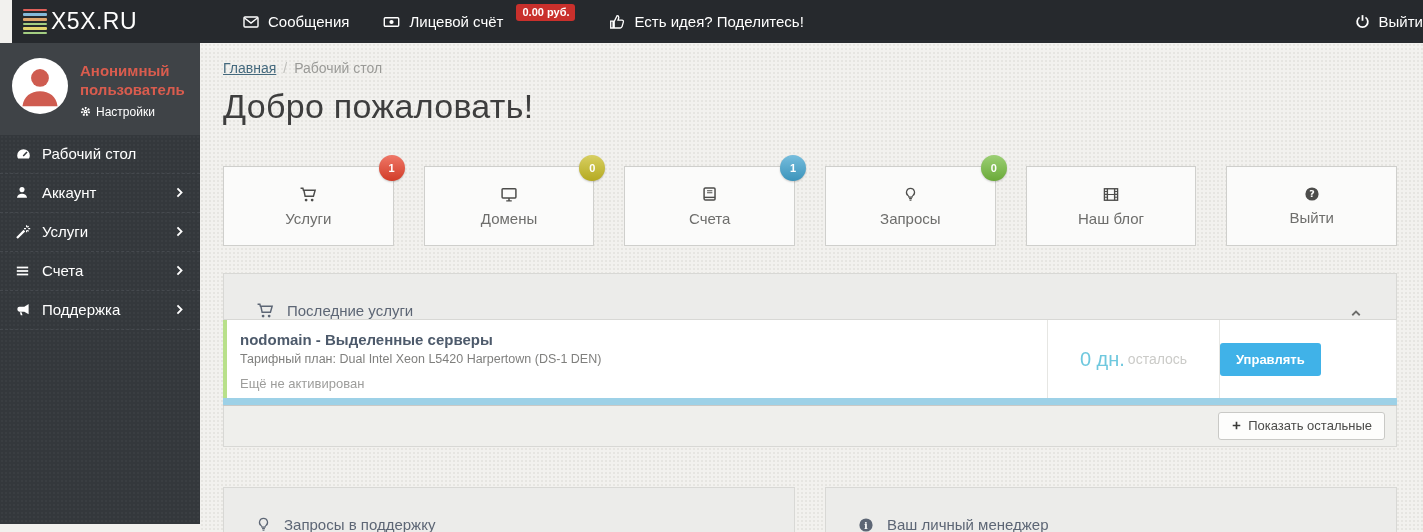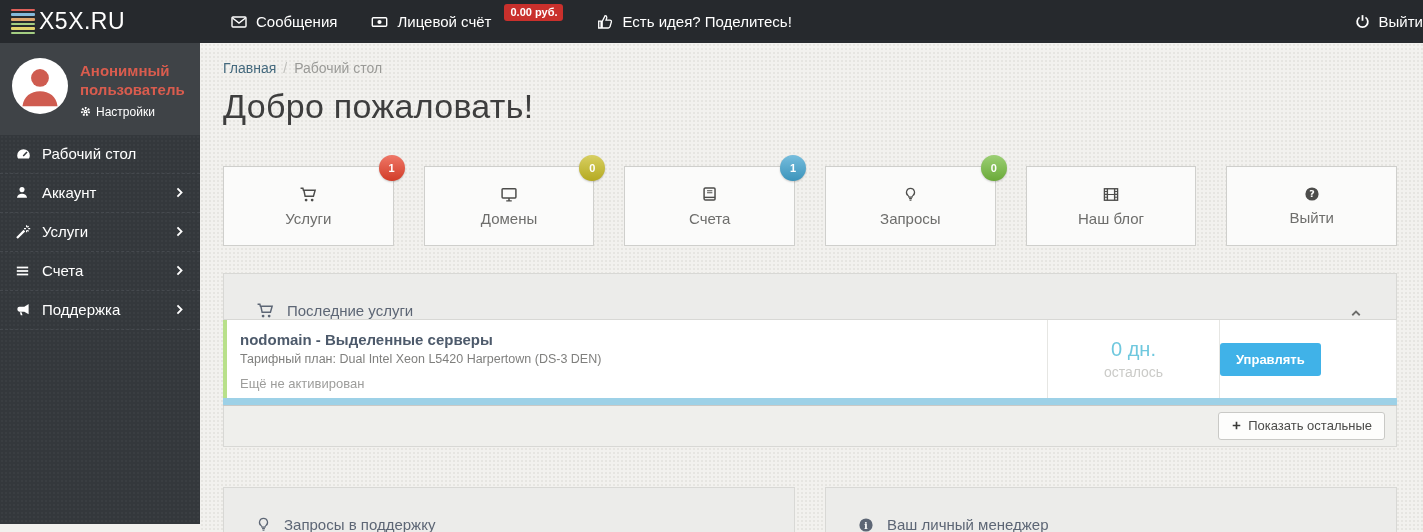--- a/index.html
+++ b/index.html
@@ -7,21 +7,21 @@
   body {
     font-family:"Liberation Sans", sans-serif;
     background:#f2f1ee;
     position:relative;
     color:#333;
   }
   svg { display:block; }
 
   
   .topbar {
-    position:absolute; top:0; left:0; right:0; height:43px;
+    position:absolute; top:0; left:12px; right:0; height:43px;
     background:#26292d; color:#fff;
     display:flex; align-items:center; z-index:20;
   }
   .logo {
     width:200px; padding-left:11px;
     display:flex; align-items:center; gap:3px;
     font-size:23px; font-weight:normal; letter-spacing:.5px;
     color:#fff; cursor:pointer;
   }
   .logo-lines { display:flex; flex-direction:column; gap:2px; margin-right:1px; }
@@ -81,21 +81,21 @@
   .menu-item .chev { margin-left:auto; color:#fff; }
 
   
   .main {
     position:absolute; top:43px; left:200px; right:0; bottom:0;
     padding:17px 26px 0 23px;
     background-image:radial-gradient(#e6e5e1 1px, transparent 1.2px);
     background-size:4px 4px;
   }
   .breadcrumb { font-size:14px; margin-bottom:11px; }
-  .bc-home { color:#44697d; cursor:pointer; }
+  .bc-home { color:#44697d; text-decoration:underline; cursor:pointer; }
   .bc-sep { color:#c0c0bd; margin:0 7px; }
   .bc-current { color:#9a9a97; }
   h1.page-title {
     font-size:34px; font-weight:300; color:#3e3e3e;
     margin:2px 0 40px; letter-spacing:.3px;
   }
 
   
   .tiles { display:flex; gap:30px; margin-bottom:27px; }
   .tile {
@@ -128,21 +128,21 @@
     display:flex; background:#fff;
     border-left:4px solid #b8e08a; border-right:1px solid #e2e2df;
     height:78px;
   }
   .service-main { flex:1; padding:11px 0 12px 13px; min-width:0; }
   .service-name { font-size:15px; font-weight:bold; color:#4d5a6b; margin-bottom:4px; }
   .service-plan { font-size:12.5px; color:#7f7f7d; margin-bottom:10px; }
   .service-status { font-size:13px; color:#9d9d9b; }
   .service-days {
     width:172px; flex:none; border-left:1px solid #e6e6e3;
-    display:flex; flex-direction:column; align-items:center; justify-content:center; gap:3px;
+    display:flex; flex-direction:row; align-items:center; justify-content:center; gap:3px;
   }
   .days-value { font-size:20px; color:#6fc8de; }
   .days-label { font-size:14px; color:#cbcbc8; }
   .service-action {
     width:177px; flex:none; border-left:1px solid #e6e6e3;
     display:flex; align-items:center; justify-content:flex-start;
   }
   .manage-btn {
     background:#40b2e8; color:#fff; font-weight:bold; font-size:13px;
     font-family:"Liberation Sans", sans-serif;
@@ -401,21 +401,21 @@
       <span class="collapse-btn">
         <svg width="16" height="12" viewBox="0 0 16 16">
             <path d="M3 11l5-5 5 5" fill="none" stroke="currentColor" stroke-width="2.4"></path>
           </svg>
       </span>
     </div>
 
     <div class="service-row">
       <div class="service-main">
         <div class="service-name">nodomain - Выделенные серверы</div>
-        <div class="service-plan">Тарифный план: Dual Intel Xeon L5420 Harpertown (DS-3 DEN)</div>
+        <div class="service-plan">Тарифный план: Dual Intel Xeon L5420 Harpertown (DS-1 DEN)</div>
         <div class="service-status">Ещё не активирован</div>
       </div>
       <div class="service-days">
         <span class="days-value">0 дн.</span>
         <span class="days-label">осталось</span>
       </div>
       <div class="service-action">
         <button class="manage-btn">Управлять</button>
       </div>
     </div>

